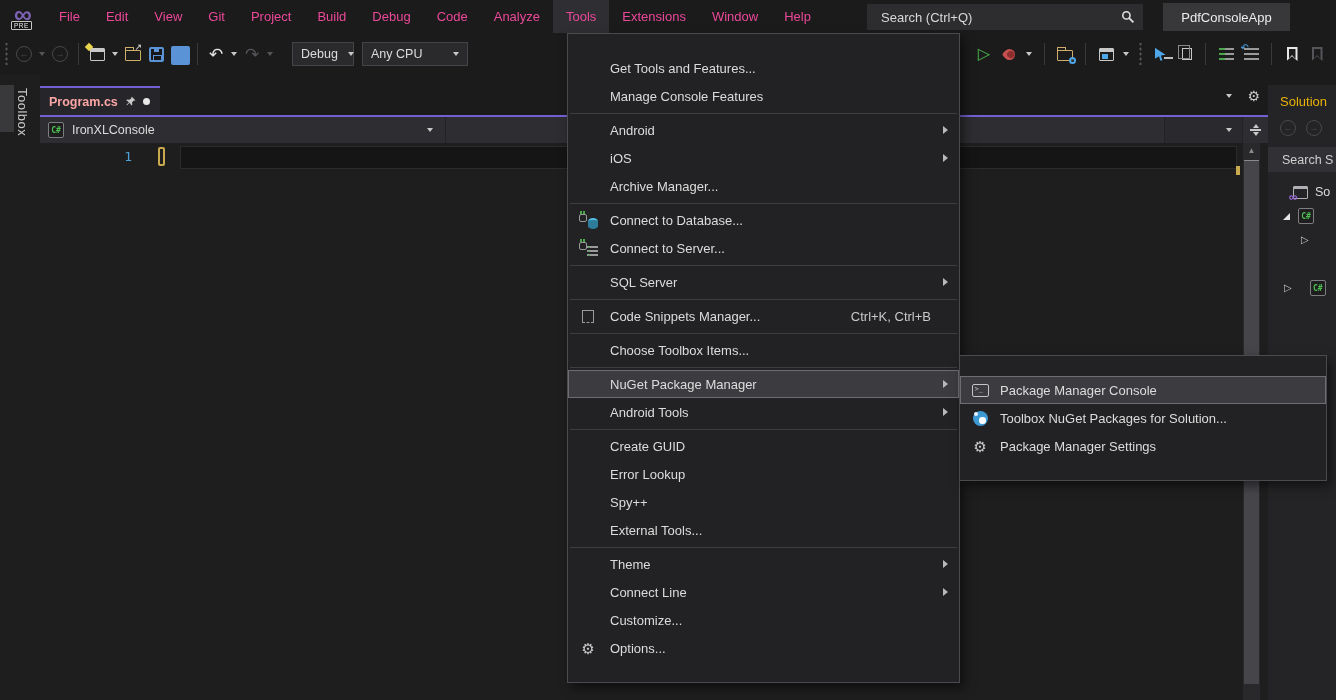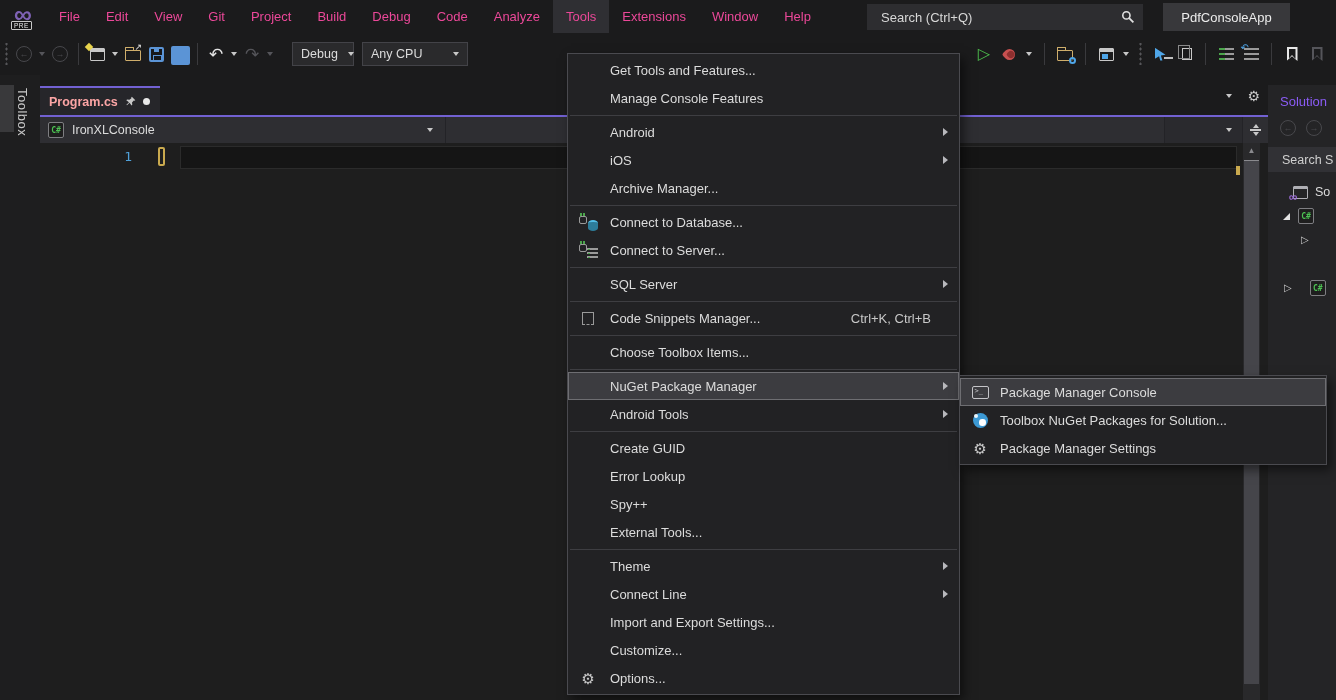--- a/index.html
+++ b/index.html
@@ -94,35 +94,35 @@
   .lnum{position:absolute;top:6px;left:72px;width:20px;text-align:right;color:#4FA0D8;font-family:"DejaVu Sans Mono",monospace;font-size:13px;}
   .caret-box{position:absolute;top:4px;left:118px;width:7px;height:19px;border:2px solid #C9A94E;border-radius:2px;}
   .cur-line{position:absolute;top:3px;left:140px;right:6px;height:23px;background:#151515;border:1px solid #2B2B2B;}
   .caret-mark{position:absolute;top:23px;right:3px;width:3px;height:9px;border:2px solid #C9A94E;}
   .scrollbar{position:absolute;top:68px;right:8px;width:17px;bottom:0;background:#29292B;}
   .sb-up{height:15px;display:flex;align-items:center;justify-content:center;color:#8A8A8E;font-size:8px;}
   .sb-thumb{position:absolute;top:17px;left:1px;right:1px;height:524px;background:#45454A;border-top:1px solid #8A8A8E;}
 
   
   .solution-panel{position:absolute;top:85px;left:1268px;width:68px;bottom:0;background:#242426;overflow:hidden;z-index:2;}
-  .sp-title{margin:9px 0 8px 12px;font-size:13px;color:#8b5cf6;white-space:nowrap;}
+  .sp-title{margin:9px 0 8px 12px;font-size:13px;color:#eab308;white-space:nowrap;}
   .sp-nav{margin:11px 0 0 12px;display:flex;gap:10px;}
   .sp-search{margin-top:11px;height:25px;background:#313135;display:flex;align-items:center;padding-left:12px;overflow:hidden;}
   .sp-search input{background:transparent;border:none;outline:none;color:#CFCFCF;font-size:12.5px;width:60px;font-family:"Liberation Sans",sans-serif;}
   .sp-search input::placeholder{color:#CFCFCF;opacity:1;}
   .tree{margin-top:8px;}
   .tr{height:24px;display:flex;align-items:center;white-space:nowrap;font-size:12.5px;color:#DCDCDC;}
   .exp-open{width:0;height:0;border-bottom:7px solid #E4E4E4;border-left:7px solid transparent;}
   .exp-closed{color:#C8C8C8;font-size:10px;line-height:1;}
   .sol-icon{width:15px;height:13px;border:1.5px solid #AFAFB4;border-radius:1px;position:relative;flex:none;}
   .sol-icon::before{content:'';position:absolute;top:0;left:0;right:0;height:2.5px;background:#AFAFB4;}
   .sol-inf{position:absolute;left:-5px;bottom:-5px;color:#9B6BD6;font-size:12px;font-weight:bold;line-height:1;}
 
   
-  .menu{position:absolute;background:#222224;border:1px solid #4A4A4F;box-shadow:4px 5px 10px rgba(0,0,0,.5);z-index:20;padding:2px 0;margin-top:20px;}
+  .menu{position:absolute;background:#222224;border:1px solid #4A4A4F;box-shadow:4px 5px 10px rgba(0,0,0,.5);z-index:20;padding:20px 0;}
   .tools-menu{left:567px;top:33px;width:393px;}
   .nuget-menu{left:959px;top:355px;width:368px;}
   .mitem{position:relative;height:28px;display:flex;align-items:center;padding:0 28px 0 42px;font-size:13px;color:#DCDCDC;}
   .nuget-menu .mitem{padding-left:40px;}
   .mitem.hl{background:#3C3C40;outline:1px solid #6E6E72;outline-offset:-1px;}
   .msep{height:1px;background:#3E3E42;margin:2.5px 2px;}
   .micon{position:absolute;left:9px;width:22px;height:20px;display:flex;align-items:center;justify-content:center;}
   .mshort{margin-left:auto;color:#C8C8C8;}
   .subarrow{position:absolute;right:11px;top:10px;width:0;height:0;border-left:5px solid #B8B8BC;border-top:4px solid transparent;border-bottom:4px solid transparent;}
   .dbplug{position:relative;width:19px;height:17px;}
@@ -431,23 +431,20 @@
     <div class="msep"></div>
     <div class="mitem">
         <span>Theme</span>
         <span class="subarrow"></span>
       </div>
     <div class="mitem">
         <span>Connect Line</span>
         <span class="subarrow"></span>
       </div>
     <div class="mitem">
-        <span>Import and Export Settings...</span>
-      </div>
-    <div class="mitem">
         <span>Customize...</span>
       </div>
     <div class="mitem">
       <span class="micon">
           <span class="gear-glyph" style="font-size:15px;">⚙</span>
         </span>
       <span>Options...</span>
     </div>
   </div>
 

